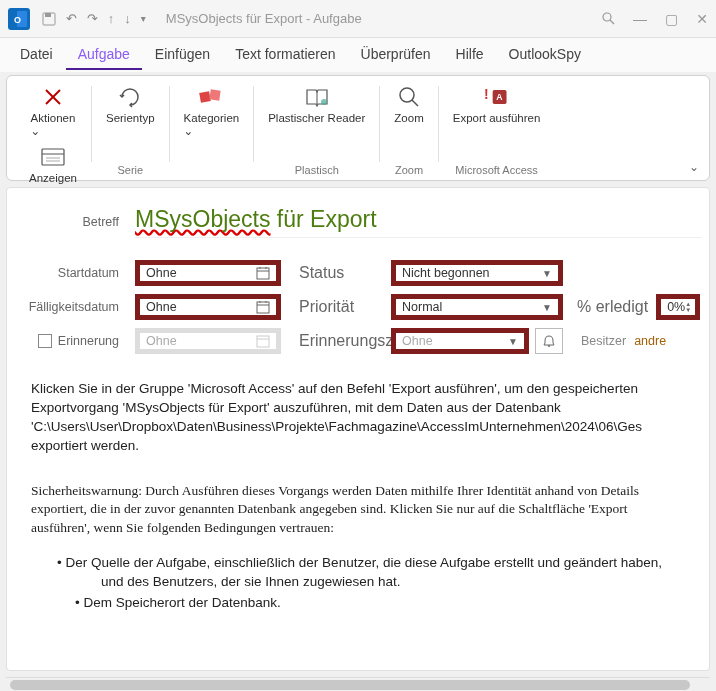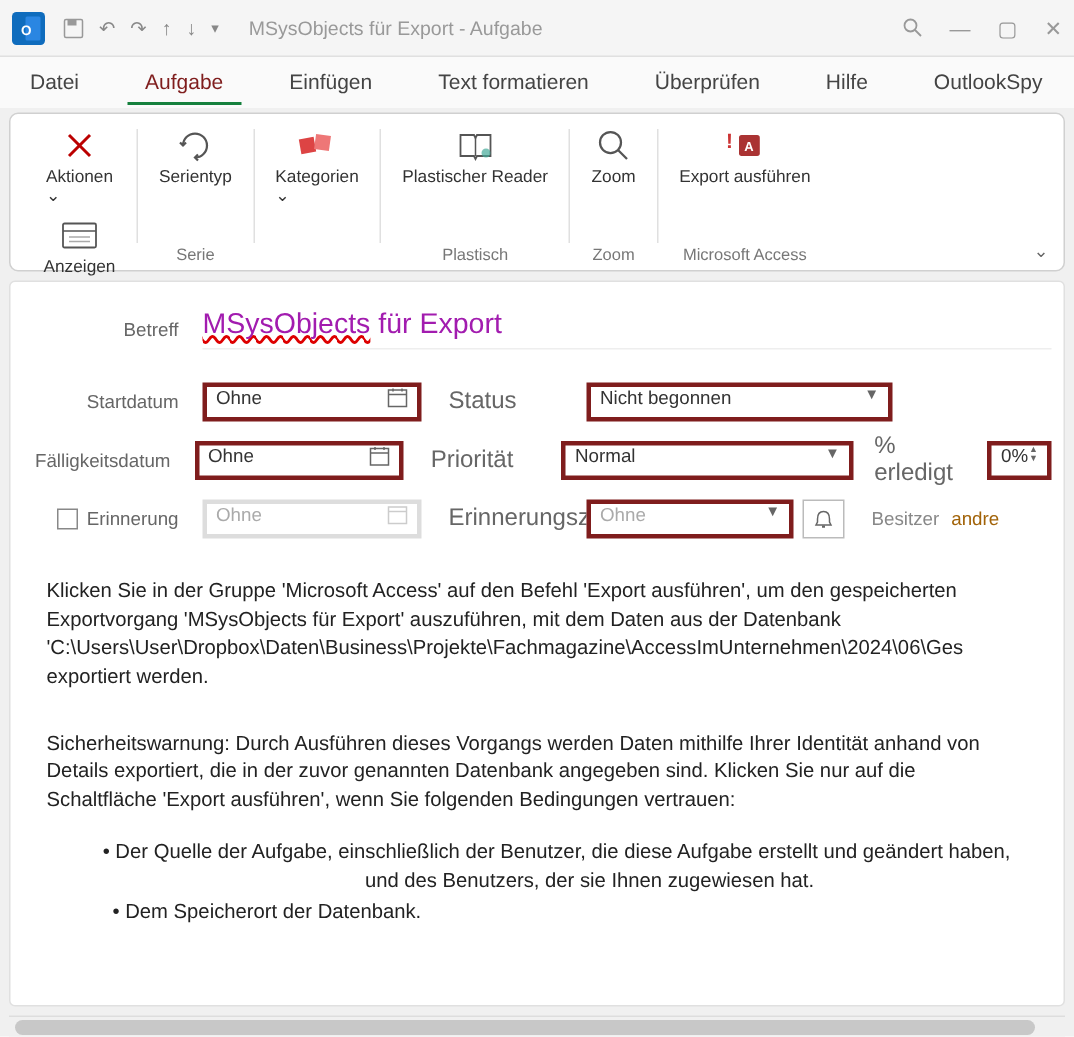--- a/index.html
+++ b/index.html
@@ -5,45 +5,45 @@
 * { box-sizing: border-box; margin: 0; padding: 0; font-family: 'Segoe UI', Tahoma, sans-serif; }
 body { background: #f0f0f0; width: 716px; height: 691px; overflow: hidden; font-size: 12px; color: #333; }
 
 .titlebar { height: 38px; background: #f5f5f5; display: flex; align-items: center; padding: 0 8px; border-bottom: 1px solid #e0e0e0; }
 .titlebar .app-icon { width: 22px; height: 22px; background: #0f6cbd; border-radius: 3px; display: flex; align-items: center; justify-content: center; color: #fff; font-weight: bold; font-size: 11px; }
 .titlebar .qat { display: flex; gap: 10px; margin-left: 12px; align-items: center; color: #888; }
 .titlebar .qat span { cursor: default; font-size: 13px; }
 .titlebar .title-text { margin-left: 20px; color: #999; font-size: 13px; flex: 1; }
 .titlebar .win-controls { display: flex; gap: 18px; color: #999; font-size: 14px; }
 
-.menubar { height: 34px; display: flex; align-items: center; padding: 0 8px; background: #fafafa; gap: 20px; }
+.menubar { height: 34px; display: flex; align-items: center; padding: 0 8px; background: #fafafa; gap: 1px; }
 .menubar .menu-item { padding: 6px 12px; font-size: 14px; color: #444; cursor: pointer; border-bottom: 2px solid transparent; }
-.menubar .menu-item.active { border-bottom: 2px solid #15803d; color: #7f1d1d; }
+.menubar .menu-item.active { border-bottom: 2px solid #4c1d95; color: #8b5cf6; }
 
 .ribbon { background: #fff; border: 1px solid #d0d0d0; border-radius: 6px; margin: 3px 6px 0 6px; height: 106px; display: flex; padding: 4px 10px 0 10px; position: relative; }
 .ribbon-group { display: flex; flex-direction: column; align-items: center; padding: 2px 6px 2px 6px; }
 .ribbon-sep { width: 1px; background: #e0e0e0; margin: 6px 2px 18px 2px; }
 .ribbon-btn { display: flex; flex-direction: column; align-items: center; gap: 2px; padding: 2px 6px; cursor: pointer; }
 .ribbon-btn .icon { width: 26px; height: 26px; display: flex; align-items: center; justify-content: center; font-size: 20px; }
 .ribbon-btn .label { font-size: 11.5px; text-align: left; line-height: 1.15; color: #333; }
 .ribbon-group-label { font-size: 11px; color: #777; margin-top: auto; padding-bottom: 2px; text-align: center; }
 .ribbon .expand { position: absolute; right: 10px; bottom: 6px; color: #666; font-size: 12px; }
 
 .form-area { background: #fff; margin: 6px 6px 0 6px; border: 1px solid #e0e0e0; border-radius: 4px; height: 484px; padding: 18px 0 0 0; overflow: hidden; position: relative; }
 .form-row { display: flex; align-items: center; margin-bottom: 8px; padding: 0 8px; }
 .form-label { width: 120px; text-align: right; padding-right: 16px; color: #666; font-size: 12.5px; }
-.subject-field { font-size: 19px; color: #a21caf; flex: 1; border-bottom: 1px solid #eee; padding-bottom: 4px; }
+.subject-field { font-size: 23px; color: #4d7c0f; flex: 1; border-bottom: 1px solid #eee; padding-bottom: 4px; }
 .subject-field .red-under { text-decoration: underline wavy #d00; text-decoration-skip-ink: none; }
 .subject-row { margin-bottom: 22px; }
 
-.input-box { border: 3px solid #7f1d1d; height: 26px; display: flex; padding: 0 6px; background: #fff; font-size: 12.5px; color: #333; }
+.input-box { border: 5px solid #7f1d1d; height: 26px; display: flex; align-items: center; padding: 0 6px; background: #fff; font-size: 12.5px; color: #333; }
 .input-box.disabled { color: #aaa; border-color: #ddd; }
 .date-box { width: 146px; justify-content: space-between; }
 .date-box .cal-icon { color: #666; font-size: 13px; }
-.status-box { width: 204px; justify-content: space-between; }
+.status-box { width: 172px; justify-content: space-between; }
 .status-box .chev { color: #666; font-size: 10px; }
 .mid-label { width: 110px; text-align: left; padding-left: 18px; color: #666; font-size: 16px; }
 .pct-box { width: 44px; justify-content: space-between; }
 .pct-box .spin { display:flex; flex-direction:column; font-size:6px; line-height:6px; color:#666; }
 .bell-btn { width: 28px; height: 26px; border: 1px solid #bbb; display: flex; align-items: center; justify-content: center; margin-left: 6px; color: #666; }
 .owner-label { padding-left: 18px; color: #888; font-size: 12.5px; }
 .owner-val { color: #a16207; font-size: 12.5px; padding-left: 8px; }
 .remind-check { width: 14px; height: 14px; border: 1px solid #888; margin-right: 6px; flex-shrink:0; }
 
 .body-text { padding: 18px 24px 0 24px; font-size: 13.5px; line-height: 1.4; color: #222; overflow: hidden; }
@@ -289,22 +289,22 @@
           <path d="M7 2 C4 2 3 4 3 7 L3 9 L2 11 L12 11 L11 9 L11 7 C11 4 10 2 7 2 Z" fill="none" stroke="#666"></path>
           <line x1="6" y1="12" x2="8" y2="12" stroke="#666" stroke-width="1.5"></line>
         </svg>
     </div>
     <div class="owner-label">Besitzer</div>
     <div class="owner-val">andre</div>
   </div>
 
   <div class="body-text">
     <p>Klicken Sie in der Gruppe 'Microsoft Access' auf den Befehl 'Export ausführen', um den gespeicherten Exportvorgang 'MSysObjects für Export' auszuführen, mit dem Daten aus der Datenbank 'C:\Users\User\Dropbox\Daten\Business\Projekte\Fachmagazine\AccessImUnternehmen\2024\06\Ges exportiert werden.</p>
-    <p style="margin-top:26px;">Sicherheitswarnung: Durch Ausführen dieses Vorgangs werden Daten mithilfe Ihrer Identität anhand von Details exportiert, die in der zuvor genannten Datenbank angegeben sind. Klicken Sie nur auf die Schaltfläche 'Export ausführen', wenn Sie folgenden Bedingungen vertrauen:</p>
-    <p class="indent" style="margin-bottom:2px; text-indent:-44px; padding-left:70px;text-align:center;"><span>• Der Quelle der Aufgabe, einschließlich der Benutzer, die diese Aufgabe erstellt und geändert haben, und des Benutzers, der sie Ihnen zugewiesen hat.</span></p>
+    <p style="margin-top:26px;font-family:Liberation Serif, serif;">Sicherheitswarnung: Durch Ausführen dieses Vorgangs werden Daten mithilfe Ihrer Identität anhand von Details exportiert, die in der zuvor genannten Datenbank angegeben sind. Klicken Sie nur auf die Schaltfläche 'Export ausführen', wenn Sie folgenden Bedingungen vertrauen:</p>
+    <p class="indent" style="margin-bottom:2px; text-indent:-44px; padding-left:70px;"><span>• Der Quelle der Aufgabe, einschließlich der Benutzer, die diese Aufgabe erstellt und geändert haben, und des Benutzers, der sie Ihnen zugewiesen hat.</span></p>
     <p class="indent">• Dem Speicherort der Datenbank.</p>
   </div>
 
 </div>
 
 <div class="hscroll">
   <div class="thumb"></div>
 </div>
 
 </body></html>

